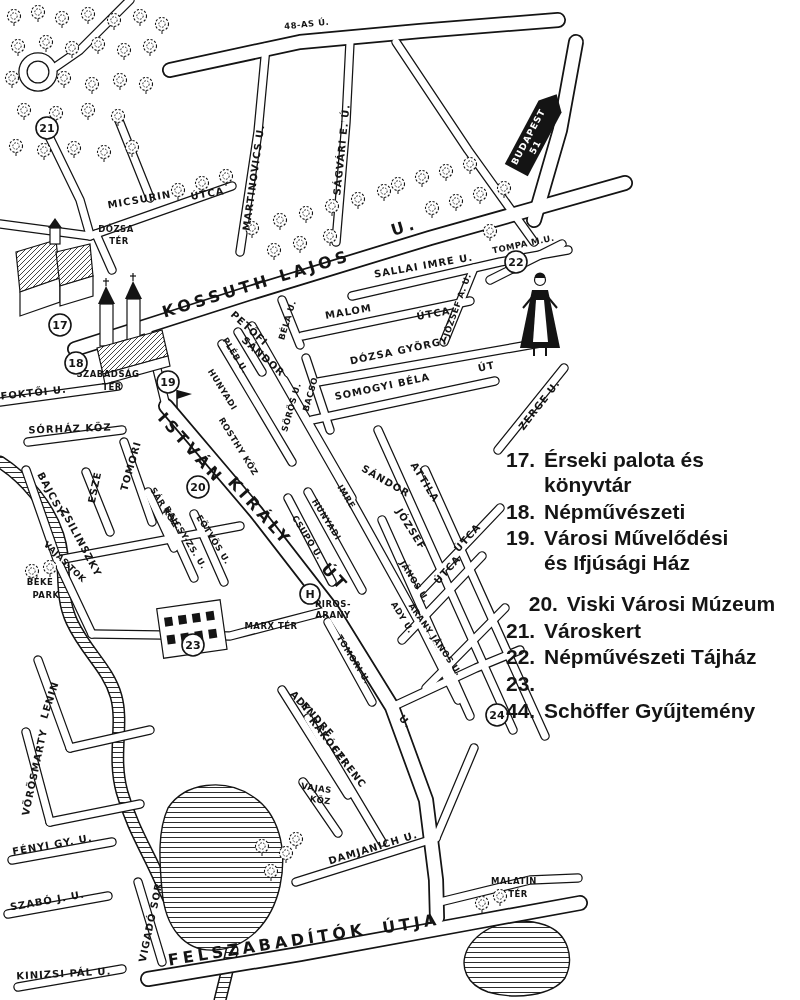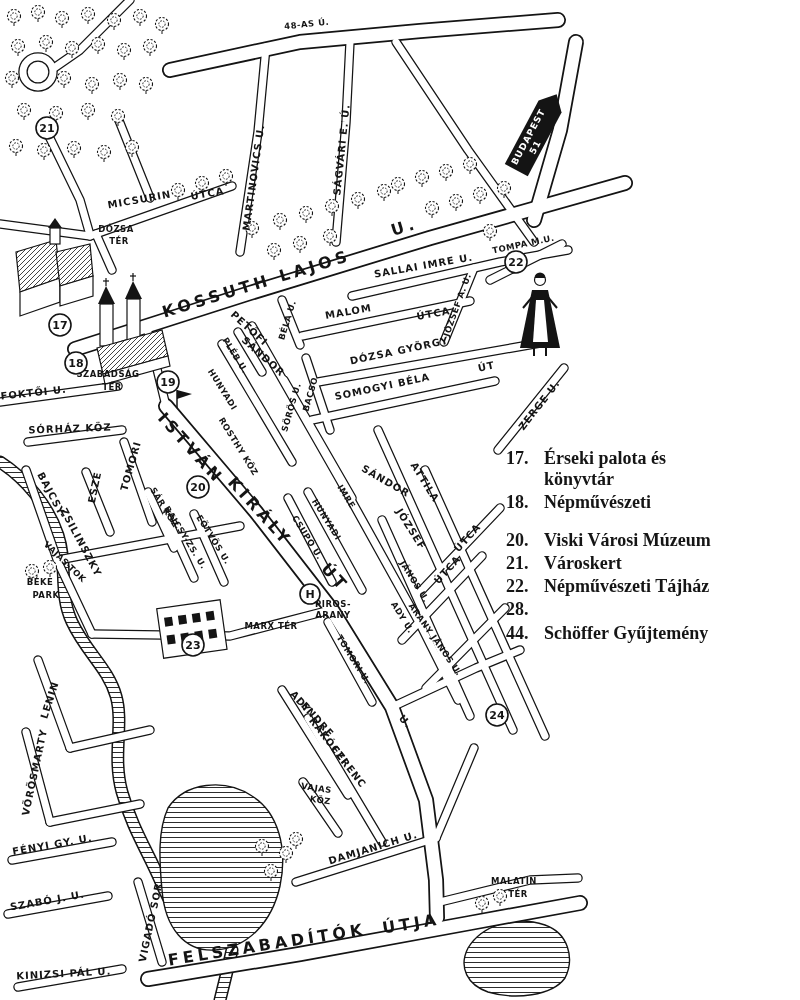--- a/index.html
+++ b/index.html
@@ -19,24 +19,24 @@
   .marker text{font-family:"DejaVu Sans",sans-serif;font-size:11px;font-weight:700;text-anchor:middle;}
   .sign-txt{fill:#fff;font-family:"DejaVu Sans",sans-serif;font-size:9px;font-weight:700;letter-spacing:1px;}
   .river-edge{fill:none;stroke:#141414;stroke-width:13px;stroke-linecap:round;}
   .river-fill{fill:none;stroke:url(#water);stroke-width:10px;stroke-linecap:round;}
   .pond{fill:url(#water);stroke:#141414;stroke-width:1.4px;}
   .bld{fill:#fff;stroke:#141414;stroke-width:1.2px;}
   .bld-roof{fill:url(#hatch);stroke:#141414;stroke-width:1.2px;}
   .bld-dark{fill:#141414;stroke:none;}
   
   .legend{position:absolute;left:506px;top:448px;width:292px;
-    font-family:Liberation Serif, serif;font-weight:700;font-size:18px;
+    font-family:Liberation Sans, sans-serif;font-weight:700;font-size:21px;
     line-height:1.18;color:#151515;}
   .legend .item{display:flex;align-items:flex-start;margin-bottom:2px;}
-  .legend .item.gap{margin-top:16px;}
+  .legend .item.gap{margin-top:16px;justify-content:center;}
   .legend .num{flex:0 0 38px;}
   .legend .ln{display:block;}
 </style>
 </head>
 <body>
 
 <div class="stage">
 <svg width="800" height="1000" viewBox="0 0 800 1000">
   <defs>
     <pattern id="water" width="7" height="5" patternUnits="userSpaceOnUse">
@@ -498,40 +498,47 @@
       <span class="ln">Érseki palota és</span>
       <span class="ln">könyvtár</span>
     </span>
   </div>
   <div class="item">
     <span class="num">18.</span>
     <span class="txt">
       <span class="ln">Népművészeti</span>
     </span>
   </div>
+  <div class="item">
+    <span class="num">19.</span>
+    <span class="txt">
+      <span class="ln">Városi Művelődési</span>
+      <span class="ln">és Ifjúsági Ház</span>
+    </span>
+  </div>
   <div class="item gap">
     <span class="num">20.</span>
     <span class="txt">
       <span class="ln">Viski Városi Múzeum</span>
     </span>
   </div>
   <div class="item">
     <span class="num">21.</span>
     <span class="txt">
       <span class="ln">Városkert</span>
     </span>
   </div>
   <div class="item">
     <span class="num">22.</span>
     <span class="txt">
       <span class="ln">Népművészeti Tájház</span>
     </span>
   </div>
   <div class="item">
-    <span class="num">28.</span>
+    <span class="num">23.</span>
   </div>
   <div class="item">
     <span class="num">44.</span>
     <span class="txt">
       <span class="ln">Schöffer Gyűjtemény</span>
     </span>
   </div>
 </div>
 </div>
 

